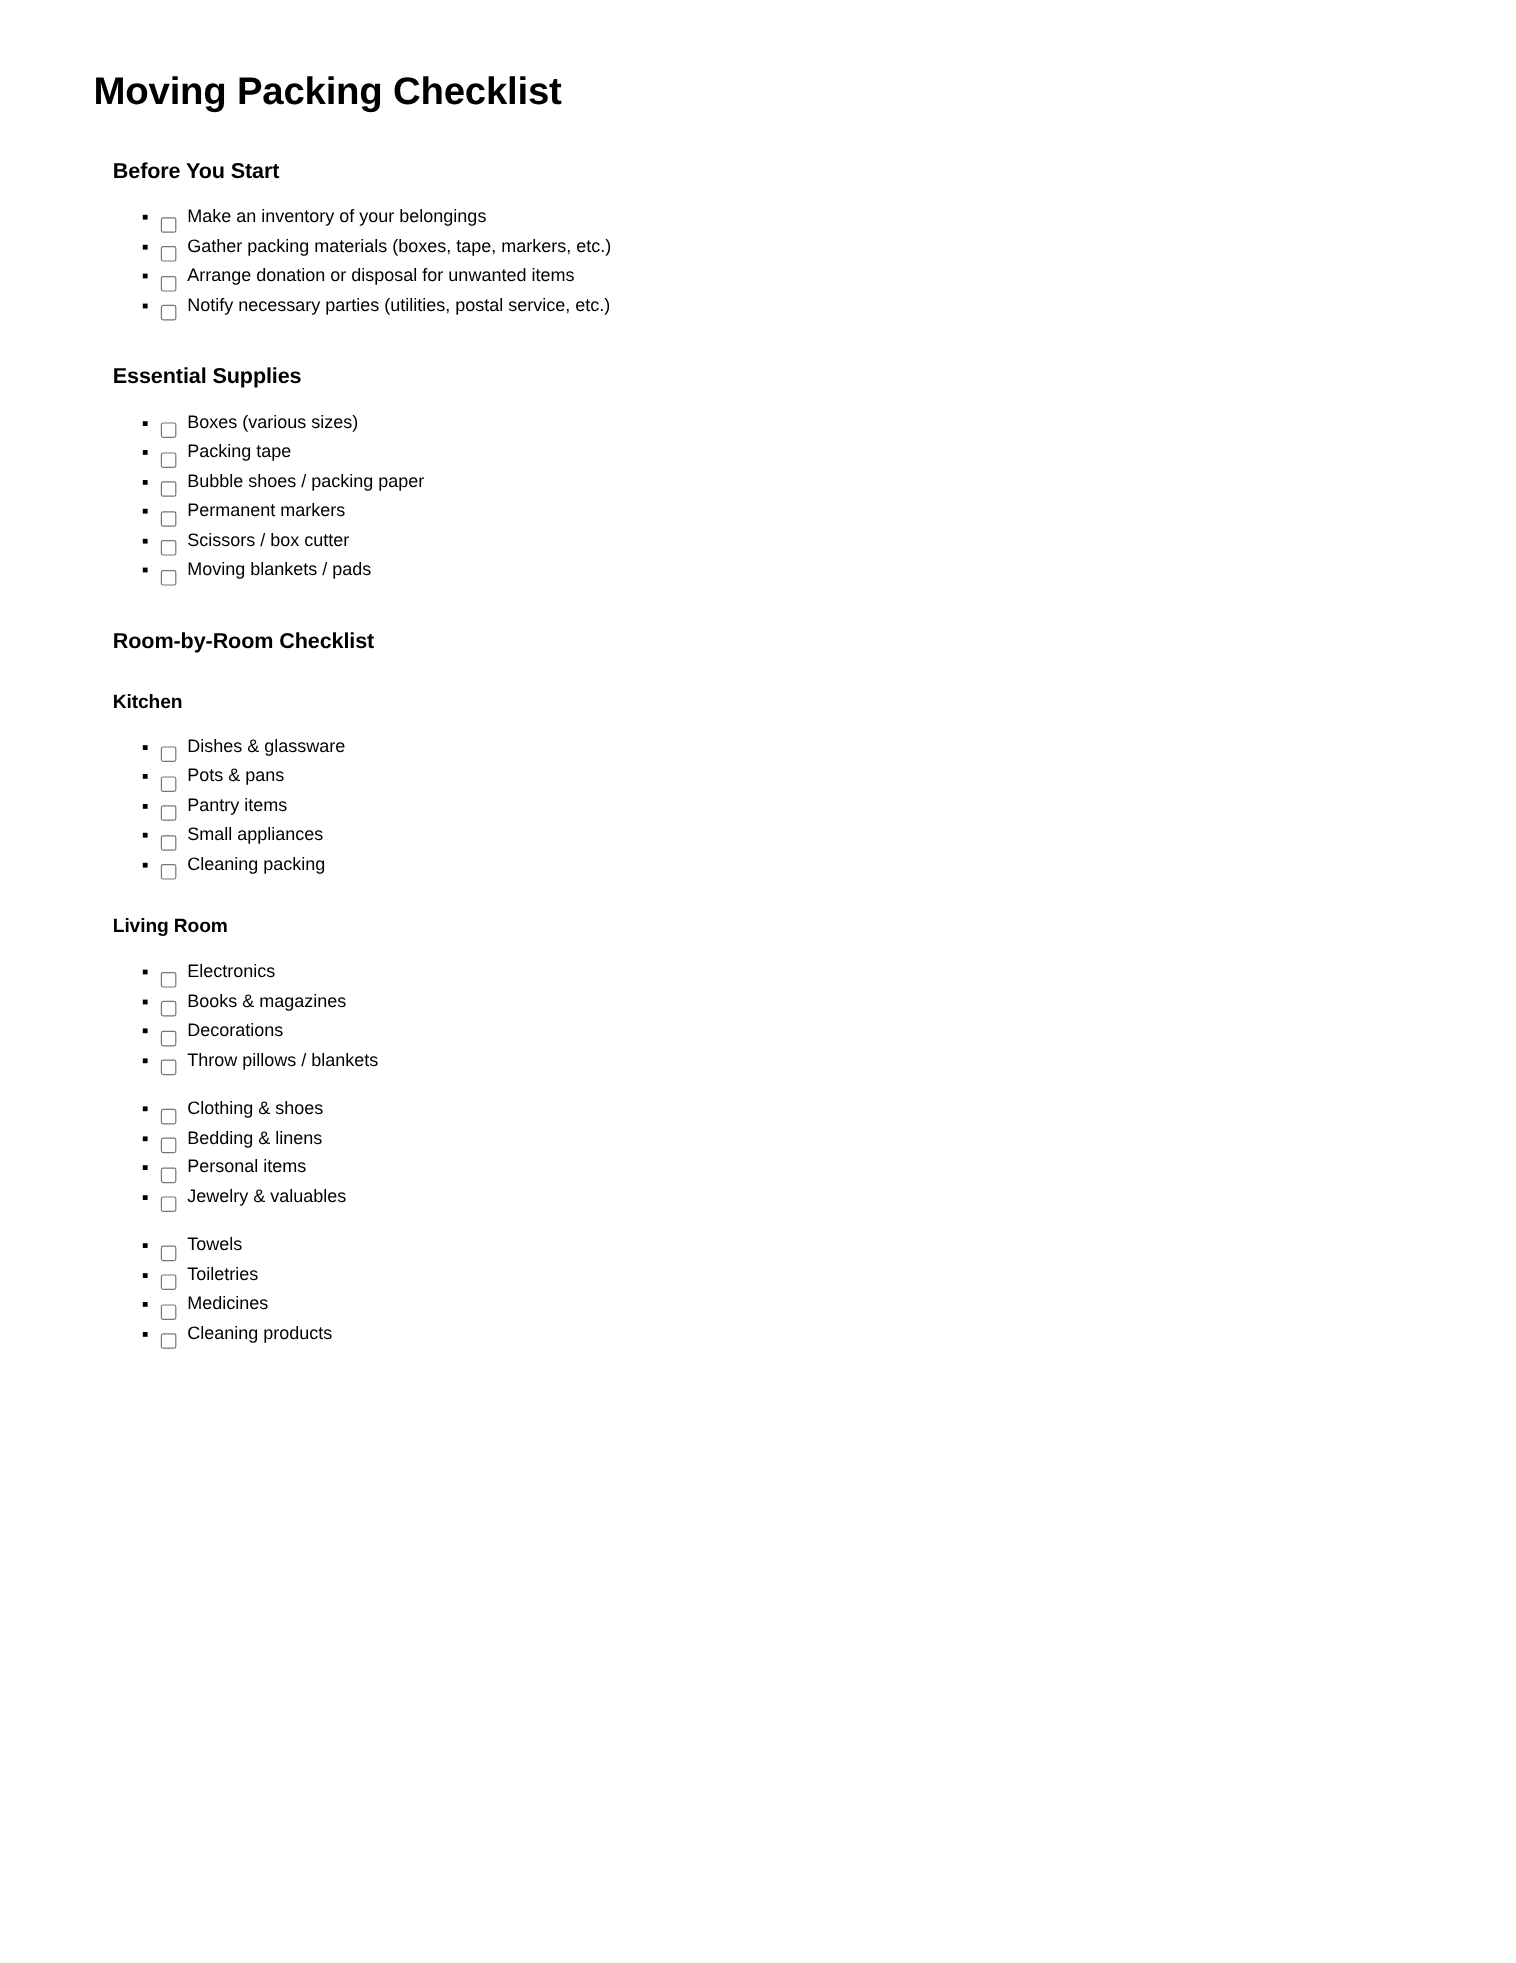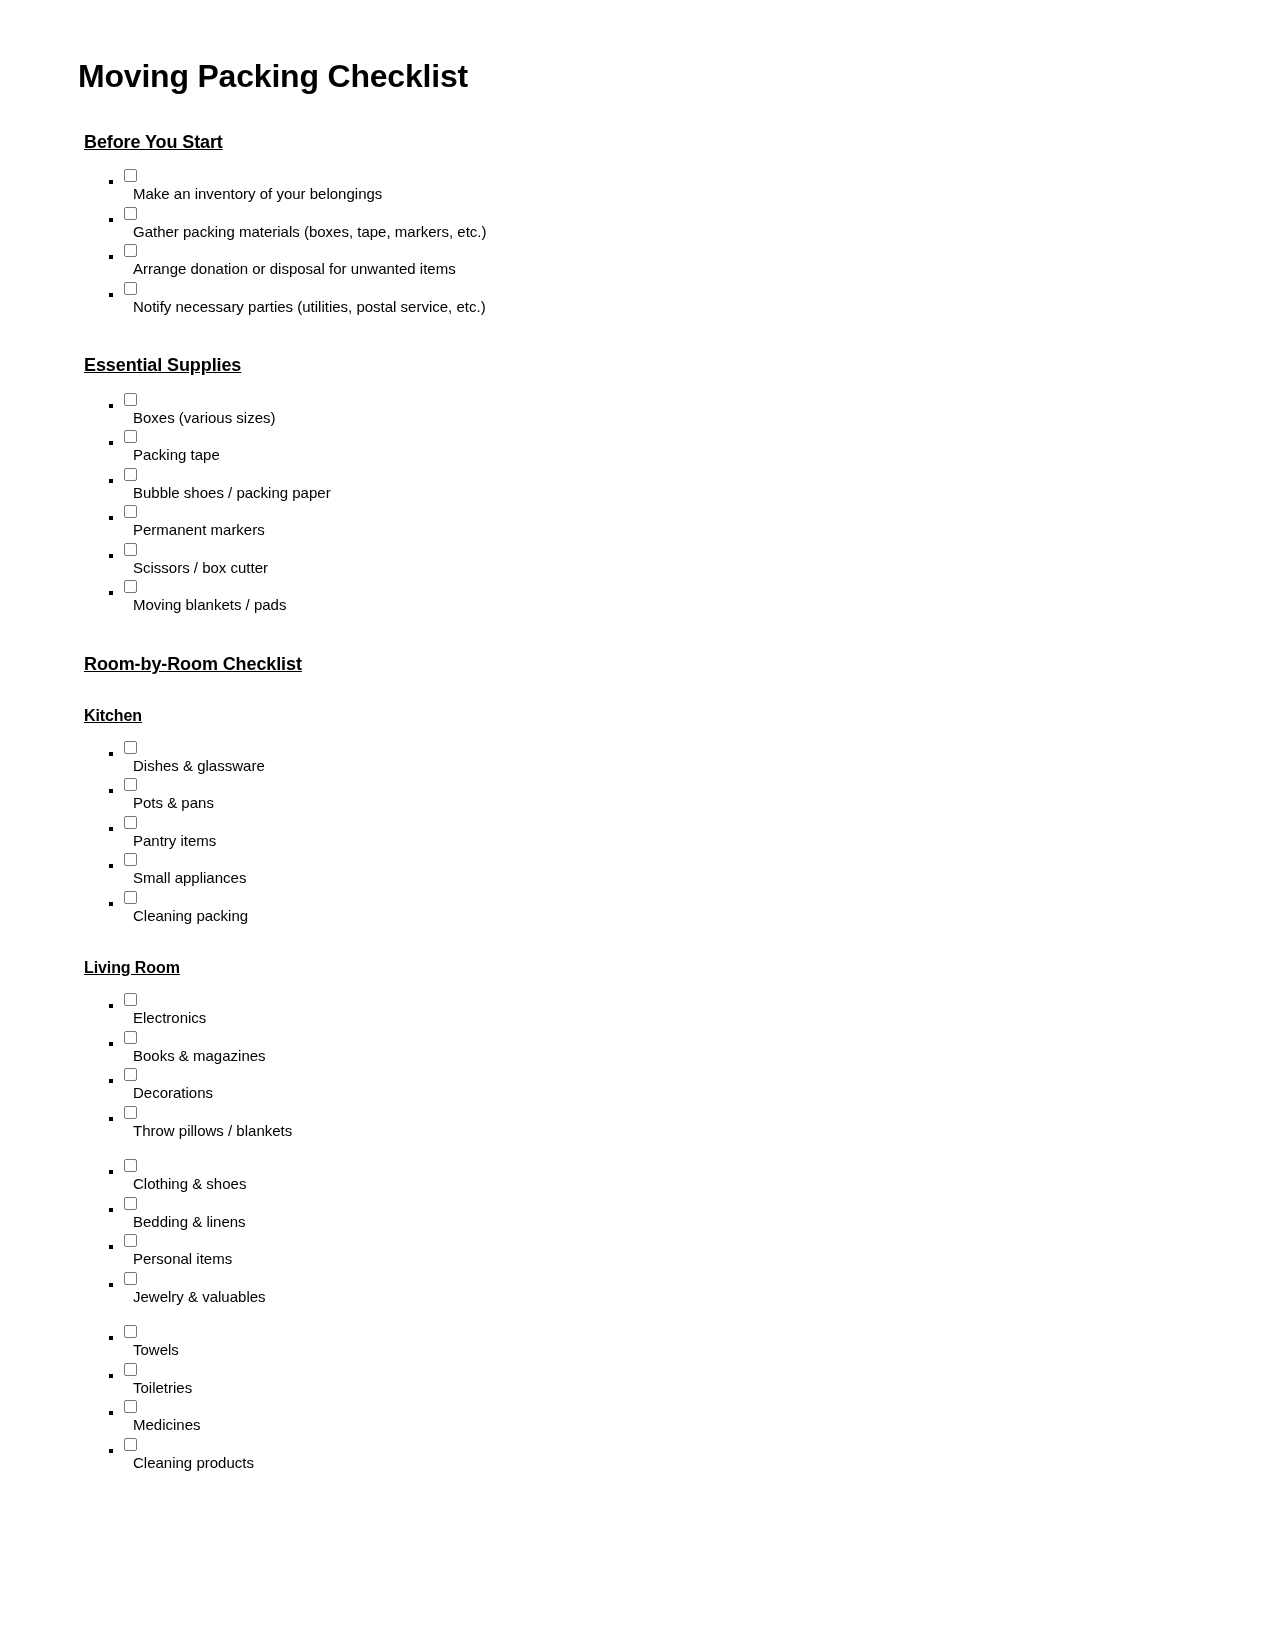--- a/index.html
+++ b/index.html
@@ -24,22 +24,21 @@
   
   .doc-title {
     font-size: 32px;
     line-height: 1.18;
     font-weight: bold;
     margin: 14px 0 0 0;
     letter-spacing: -0.2px;
   }
 
   .section {
-    margin: 6px;
-    text-decoration: underline;
+    margin: 16px;
   }
 
   .section-heading {
     font-size: 18px;
     line-height: 1.2;
     font-weight: bold;
     margin: 36px 0 0 0;
     letter-spacing: -0.1px;
   }
 
@@ -64,23 +63,22 @@
     font-size: 15px;
     line-height: 24.5px;
   }
 
   ul.checklist > li::marker {
     font-size: 13px;
   }
 
   .check-row {
     display: inline-flex;
-    align-items: flex-start;
+    align-items: flex-end;
     vertical-align: top;
-    flex-direction: column;
   }
 
   .checkbox {
     -webkit-appearance: none;
     -moz-appearance: none;
     appearance: none;
     width: 13px;
     height: 13px;
     min-width: 13px;
     box-sizing: border-box;

